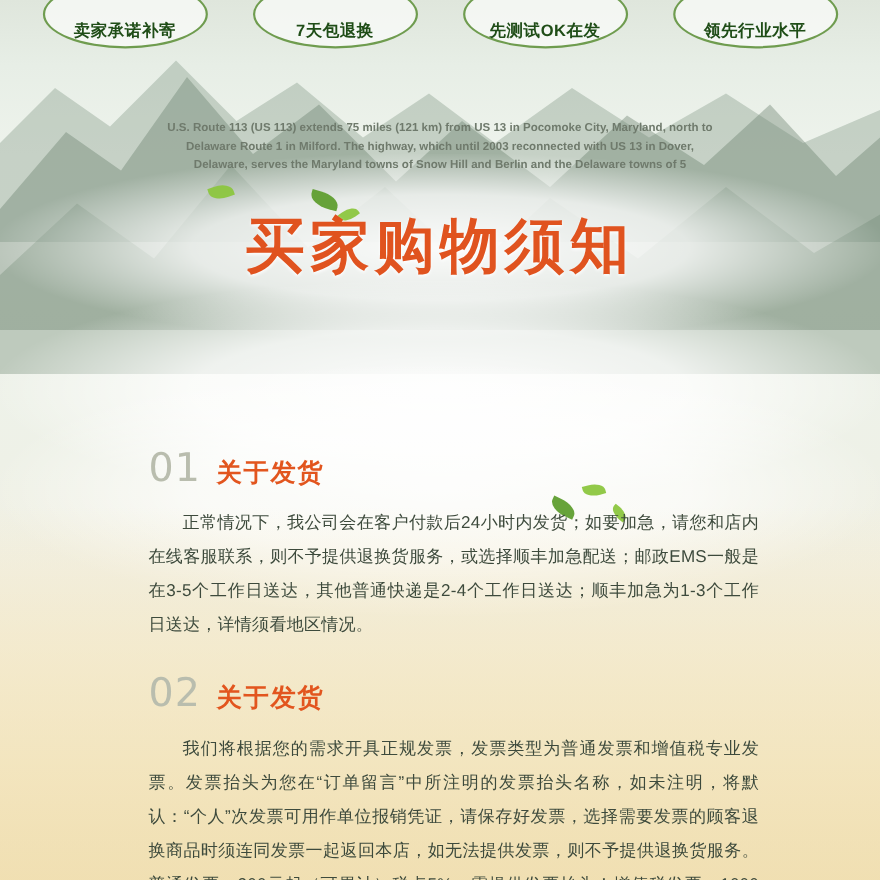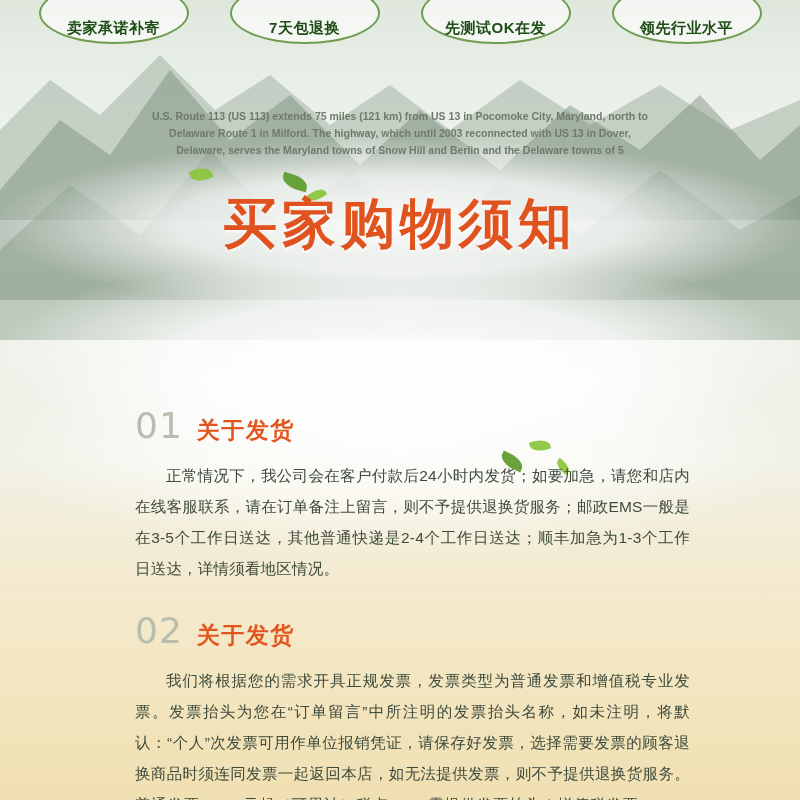--- a/index.html
+++ b/index.html
@@ -231,21 +231,21 @@
     <span class="main-title">买家购物须知</span>
   </div>
 
   <div class="content">
 
     <div class="section">
       <div class="sec-head">
         <span class="sec-num">01</span>
         <span class="sec-title">关于发货</span>
       </div>
-      <div class="sec-body">正常情况下，我公司会在客户付款后24小时内发货；如要加急，请您和店内在线客服联系，请在订单备注上留言，则不予提供退换货服务；邮政EMS一般是在3-5个工作日送达，其他普通快递是2-4个工作日送达；顺丰加急为1-3个工作日送达，详情须看地区情况。</div>
+      <div class="sec-body">正常情况下，我公司会在客户付款后24小时内发货；如要加急，请您和店内在线客服联系，则不予提供退换货服务，或选择顺丰加急配送；邮政EMS一般是在3-5个工作日送达，其他普通快递是2-4个工作日送达；顺丰加急为1-3个工作日送达，详情须看地区情况。</div>
     </div>
 
     <div class="section">
       <div class="sec-head">
         <span class="sec-num">02</span>
         <span class="sec-title">关于发货</span>
       </div>
       <div class="sec-body">我们将根据您的需求开具正规发票，发票类型为普通发票和增值税专业发票。发票抬头为您在“订单留言”中所注明的发票抬头名称，如未注明，将默认：“个人”次发票可用作单位报销凭证，请保存好发票，选择需要发票的顾客退换商品时须连同发票一起返回本店，如无法提供发票，则不予提供退换货服务。普通发票：200元起（可累计）税点5%，需提供发票抬头！增值税发票：1000元起（可累计）税点12%，</div>
     </div>
 

